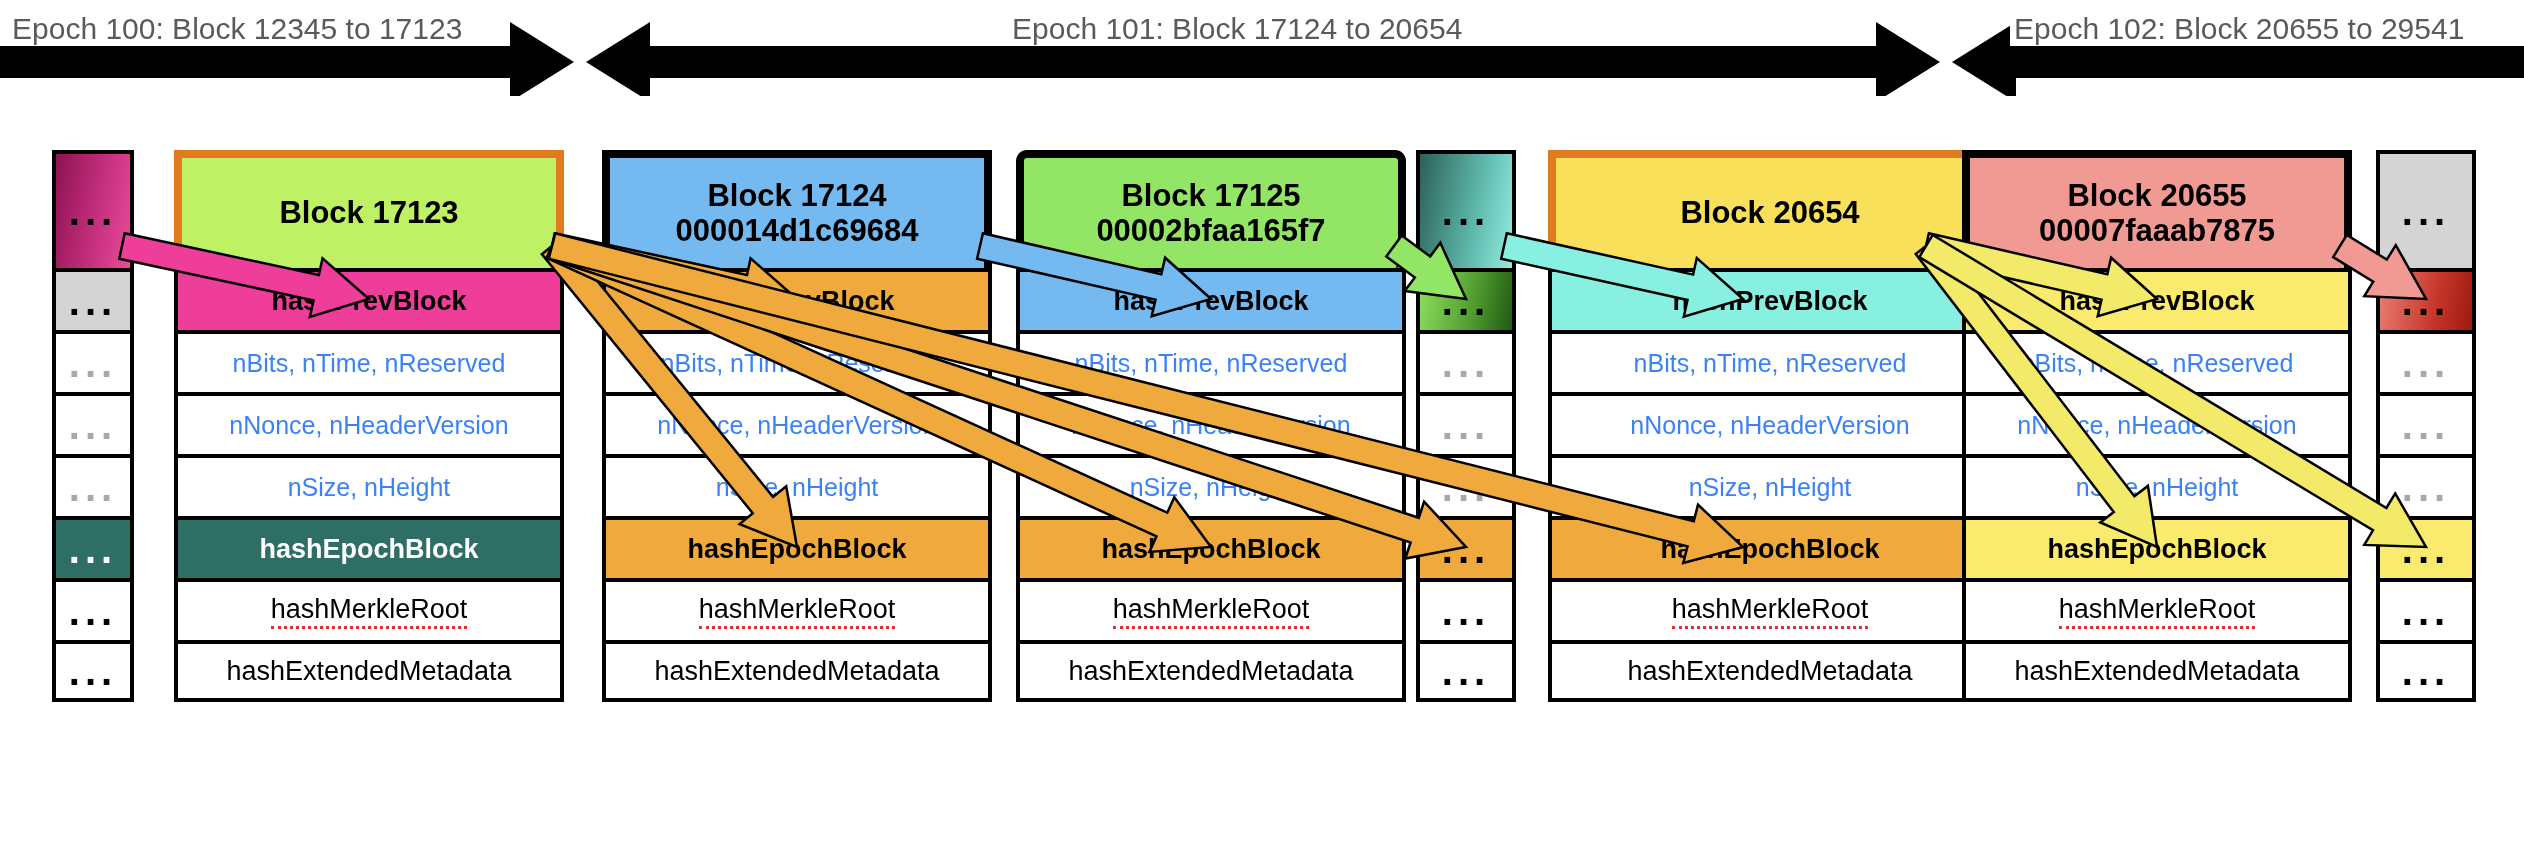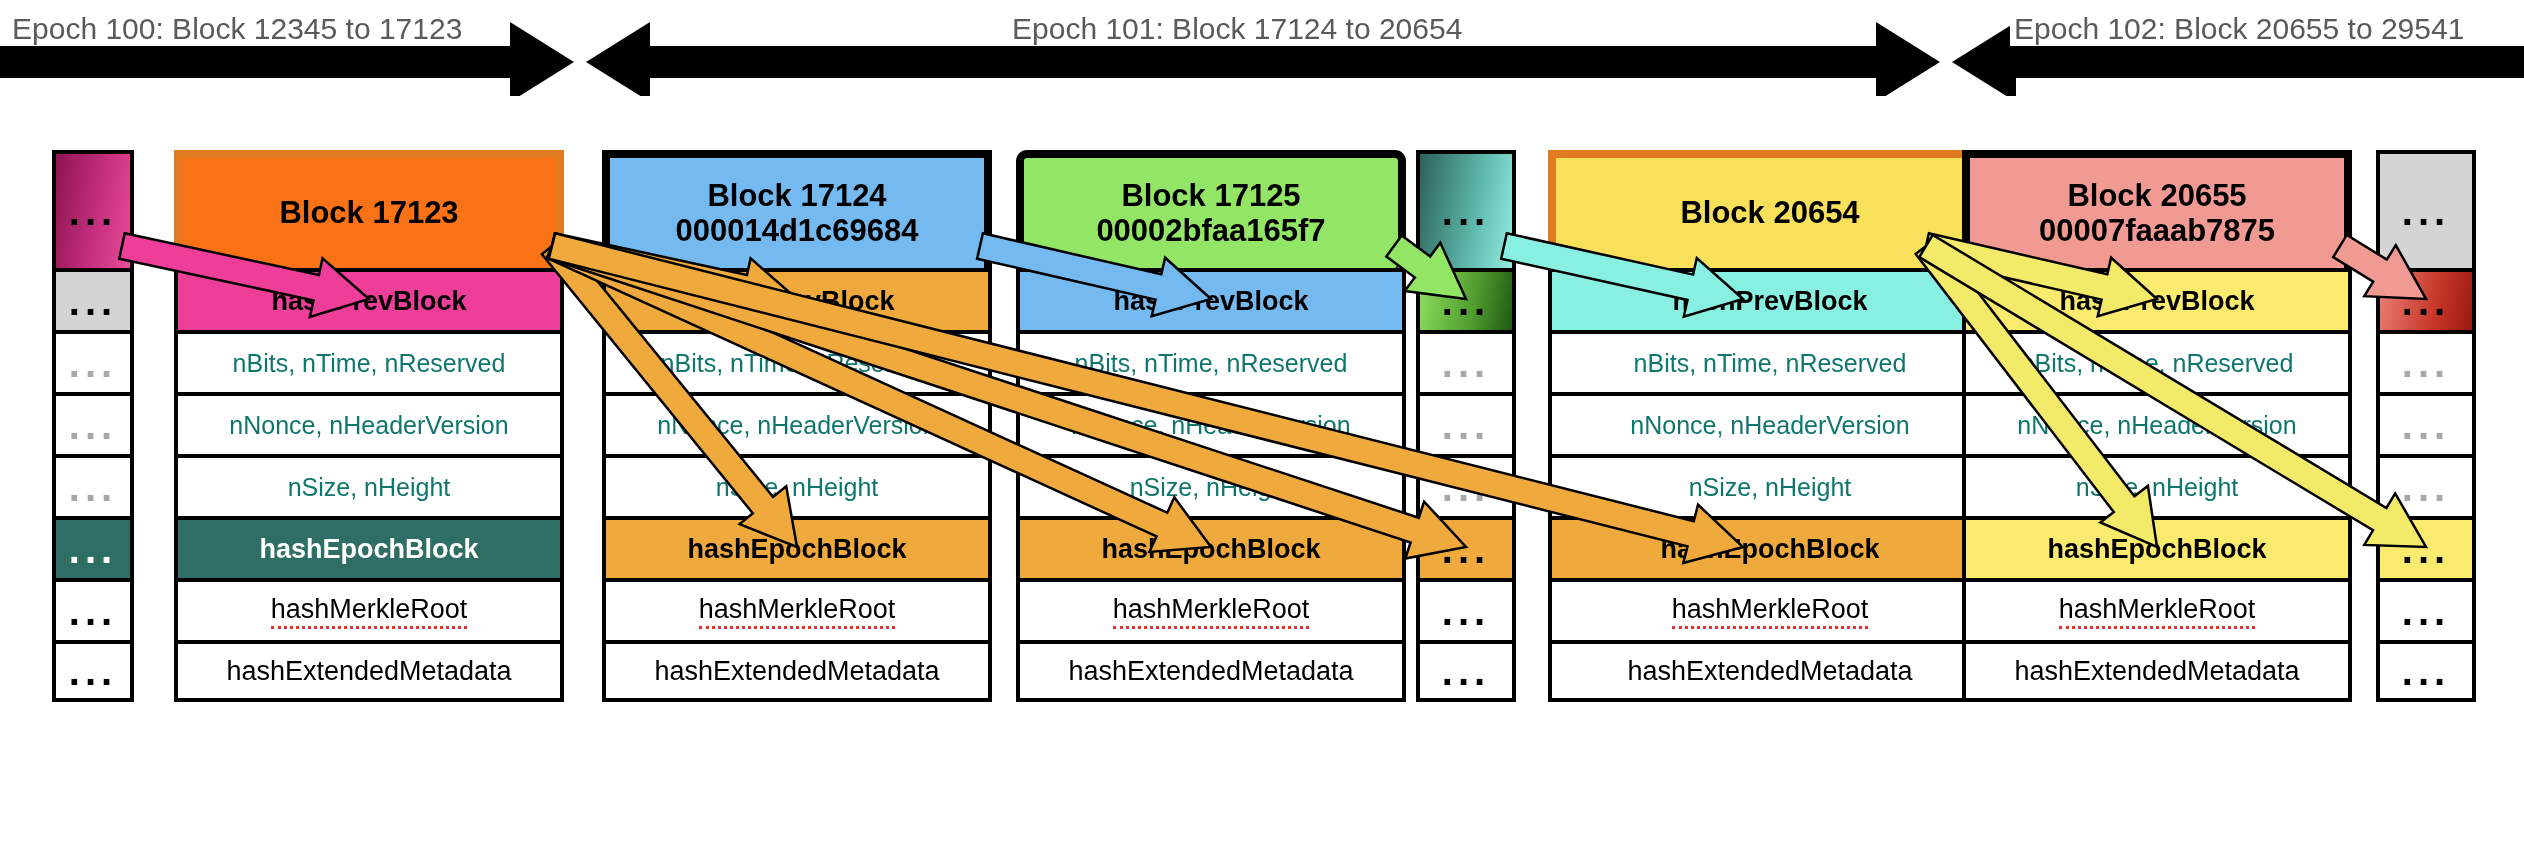--- a/index.html
+++ b/index.html
@@ -17,21 +17,21 @@
   .col .cell{box-sizing:border-box;border:4px solid #000;border-bottom-width:0;
              display:flex;align-items:center;justify-content:center;
              text-align:center;overflow:hidden;position:relative;}
   .col .cell:last-child{border-bottom-width:4px;}
 
   
   .blockcol{width:390px;}
   .blockcol .cell{height:62px;font-size:27px;font-weight:bold;color:#000;}
   .blockcol .cell.head{height:118px;flex-direction:column;line-height:1.14;
                        font-size:31px;border-bottom-width:0;}
-  .blockcol .cell.grey{color:#0f766e;font-weight:normal;font-size:25px;background:#fff;}
+  .blockcol .cell.grey{color:#3b82f6;font-weight:normal;font-size:25px;background:#fff;}
   .blockcol .cell.merkle span{border-bottom:3px dotted #e03030;padding-bottom:1px;}
 
   
   .dotscol{width:82px;}
   .dotscol.wide{width:100px;}
   .dotscol .cell{height:62px;}
   .dotscol .cell.head{height:118px;border-bottom-width:0;}
   .dots{display:inline-block;font-size:40px;font-weight:bold;letter-spacing:5px;
         line-height:0.4;color:#000;}
   .dots.grey{color:#a8a8a8;}
@@ -85,21 +85,21 @@
         <span class="dots white">...</span>
       </div>
       <div class="cell" style="background-color: rgb(255, 255, 255);">
         <span class="dots">...</span>
       </div>
       <div class="cell" style="background-color: rgb(255, 255, 255);">
         <span class="dots">...</span>
       </div>
     </div>
     <div class="col blockcol" style="left: 174px; width: 390px;">
-      <div class="cell head" style="background: #f97316; border-color: rgb(224, 123, 32); border-width: 8px 8px 0px;">
+      <div class="cell head" style="background: #bef264; border-color: rgb(224, 123, 32); border-width: 8px 8px 0px;">
         <div>Block 17123</div>
       </div>
       <div class="cell" style="background-color: rgb(239, 61, 154);">
         <span>hashPrevBlock</span>
       </div>
       <div class="cell grey" style="background-color: rgb(255, 255, 255);">
         <span>nBits, nTime, nReserved</span>
       </div>
       <div class="cell grey" style="background-color: rgb(255, 255, 255);">
         <span>nNonce, nHeaderVersion</span>

